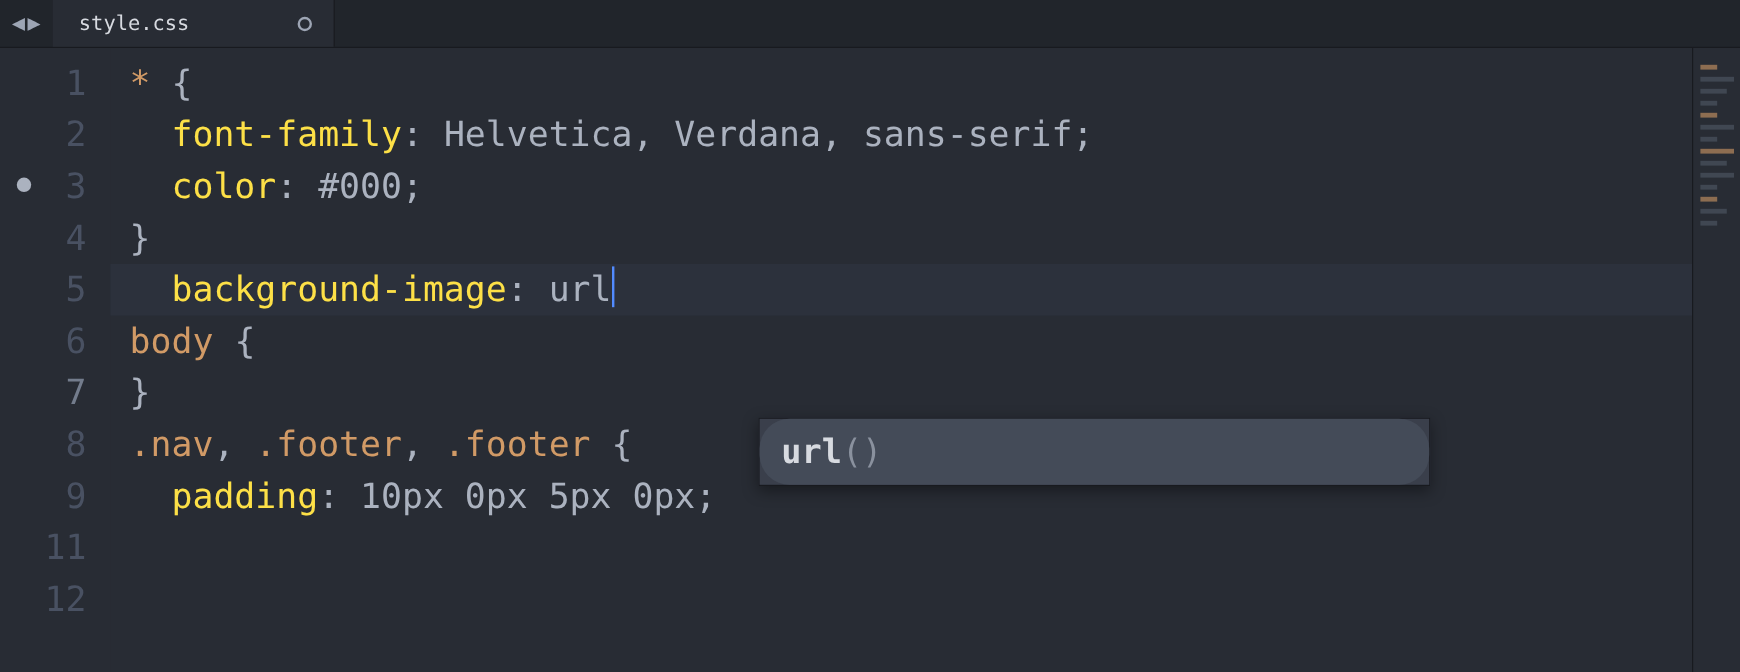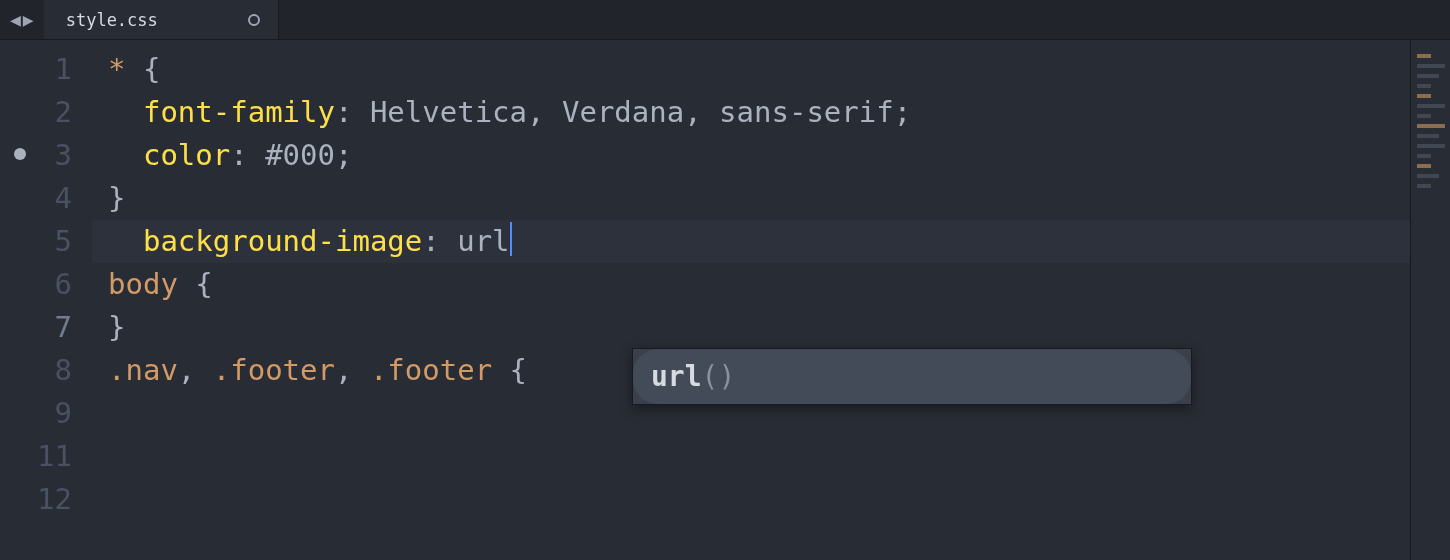--- a/index.html
+++ b/index.html
@@ -185,20 +185,21 @@
         <div class="code-line"><span class="tok-selector">* </span><span class="tok-punct">{</span></div>
         <div class="code-line"><span class="tok-prop">  font-family</span><span class="tok-punct">: </span><span class="tok-value">Helvetica, Verdana, sans-serif</span><span class="tok-punct">;</span></div>
         <div class="code-line"><span class="tok-prop">  color</span><span class="tok-punct">: </span><span class="tok-value">#000</span><span class="tok-punct">;</span></div>
         <div class="code-line"><span class="tok-punct">}</span></div>
         <div class="code-line"><span></span></div>
         <div class="code-line current"><span class="tok-prop">  background-image</span><span class="tok-punct">: </span><span class="tok-value">url</span><span class="cursor"></span></div>
         <div class="code-line"><span class="tok-selector">body </span><span class="tok-punct">{</span></div>
         <div class="code-line"><span class="tok-punct">}</span></div>
         <div class="code-line"><span></span></div>
         <div class="code-line"><span class="tok-selector">.nav</span><span class="tok-punct">, </span><span class="tok-selector">.footer</span><span class="tok-punct">, </span><span class="tok-selector">.footer </span><span class="tok-punct">{</span></div>
+        <div class="code-line"><span class="tok-prop">  padding</span><span class="tok-punct">: </span><span class="tok-value">10px 0px 5px 0px</span><span class="tok-punct">;</span></div>
       </div>
     <div class="autocomplete">
       <div class="autocomplete-item">
         <span>url</span><span class="paren">()</span>
       </div>
     </div>
   </div>
   <div class="minimap">
     <div class="minimap-line short accent"></div>
     <div class="minimap-line long"></div>

